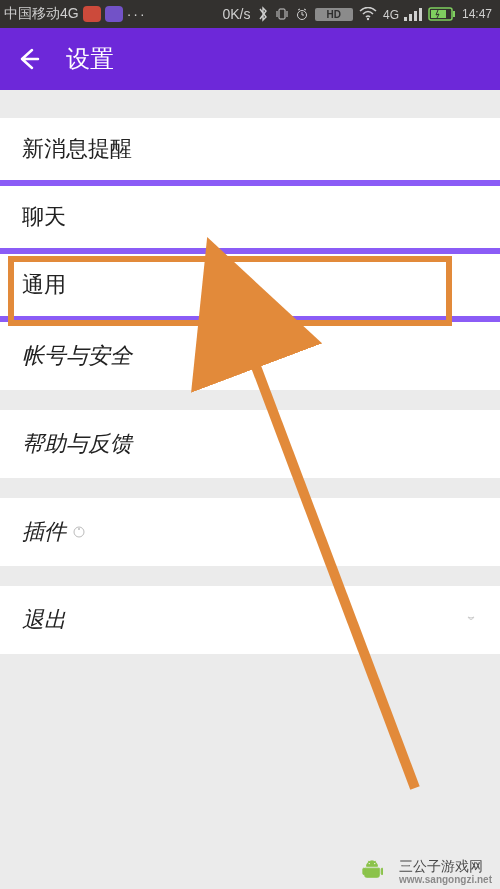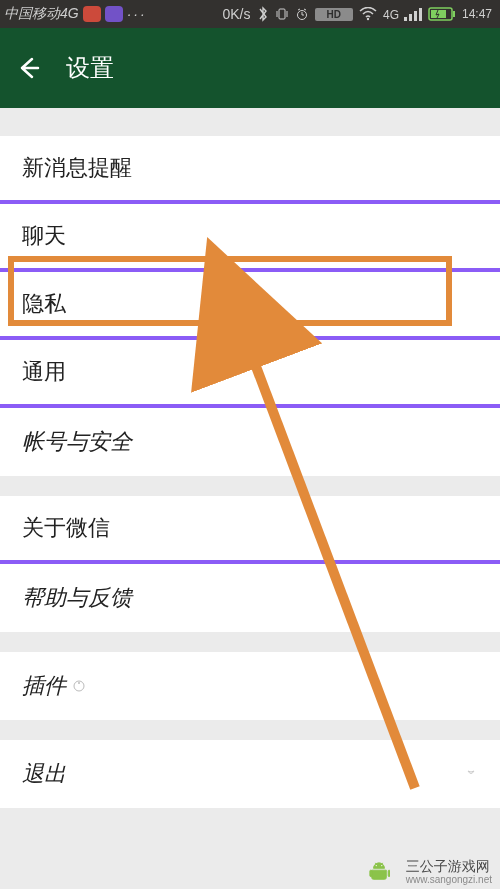--- a/index.html
+++ b/index.html
@@ -16,36 +16,36 @@
     .status-bar {
       height: 28px;
       background: #33312f;
       display: flex;
       align-items: center;
       justify-content: space-between;
       padding: 0 8px 0 4px;
       color: #cfcfcf;
       font-size: 14px;
     }
-    .status-left { display: flex; align-items: center; gap: 4px; font-style: italic; }
+    .status-left { display: flex; align-items: center; gap: 4px; }
     .status-left .carrier { font-size: 14px; }
     .status-left .pill { width: 18px; height: 16px; border-radius: 4px; display:inline-block; }
     .pill-red { background:#cc4a3b; }
     .pill-purple { background:#7252c7; }
     .dots { letter-spacing: 2px; font-size: 14px; }
     .status-right { display:flex; align-items:center; gap:6px; font-size:14px; }
     .spd { font-size:14px; }
     .hd-badge { background:#8b8b8b; color:#2e2e2e; font-size:10px; padding:1px 12px; border-radius:2px; font-weight:bold; }
     .clock { font-size:12px; }
     .status-right svg { display:block; }
 
     
     .title-bar {
-      height: 80px;
-      background: #14532d;
+      height: 62px;
+      background: #6d28d9;
       display: flex;
       align-items: center;
       padding-left: 14px;
       gap: 26px;
     }
     .title-bar .title { color: #fff; font-size: 24px; }
     .back-btn { color: #fff; display:flex; align-items:center; cursor:pointer; }
 
     
     .gap { background:#ebebeb; }
@@ -54,21 +54,21 @@
 
     
     .row {
       background: #fff;
       height: 68px;
       display:flex;
       align-items:center;
       padding: 0 22px;
       font-size: 22px;
       color: #222;
-      border-bottom: 4px solid #8b5cf6;
+      border-bottom: 6px solid #8b5cf6;
       position: relative;
     }
     .row:last-child { border-bottom: none; font-style: italic; }
     .group { background:#fff; }
     .row .lbl { flex: 0 0 auto; }
     .row .chev { margin-left:auto; color:#bbb; display:flex; }
 
     
     .highlight-box {
       position:absolute;
@@ -76,26 +76,26 @@
       pointer-events:none;
     }
     .arrow-svg { position:absolute; pointer-events:none; }
 
     
     .watermark {
       position:absolute;
       right: 8px;
       bottom: 4px;
       display:flex;
-      align-items:center;
+      align-items:flex-start;
       gap:16px;
       font-size:14px;
       color:#494949;
     }
-    .watermark .sub { font-size:10px; color:#8a8a8a; display:block; }
+    .watermark .sub { font-size:10px; color:#8a8a8a; display:block;font-weight:bold; }
     .droid-icon { width:22px; height:22px; }
     .wm-text { line-height:1.1; }
 
     .mini-icon { width:14px; height:14px; margin-left:6px; }
 
   </style>
 </head>
 <body>
 
 <div class="status-bar">
@@ -154,36 +154,30 @@
 <div class="gap gap-lg"></div>
 
 <div class="group">
   <div class="row">
       <span class="lbl">新消息提醒</span>
     </div>
   <div class="row">
       <span class="lbl">聊天</span>
     </div>
   <div class="row">
-      <span class="lbl">隐私</span>
-    </div>
-  <div class="row">
       <span class="lbl">通用</span>
     </div>
   <div class="row">
       <span class="lbl">帐号与安全</span>
     </div>
 </div>
 
 <div class="gap gap-md"></div>
 
 <div class="group">
-  <div class="row">
-      <span class="lbl">关于微信</span>
-    </div>
   <div class="row">
       <span class="lbl">帮助与反馈</span>
     </div>
 </div>
 
 <div class="gap gap-md"></div>
 
 <div class="group">
   <div class="row">
     <span class="lbl">插件</span>

